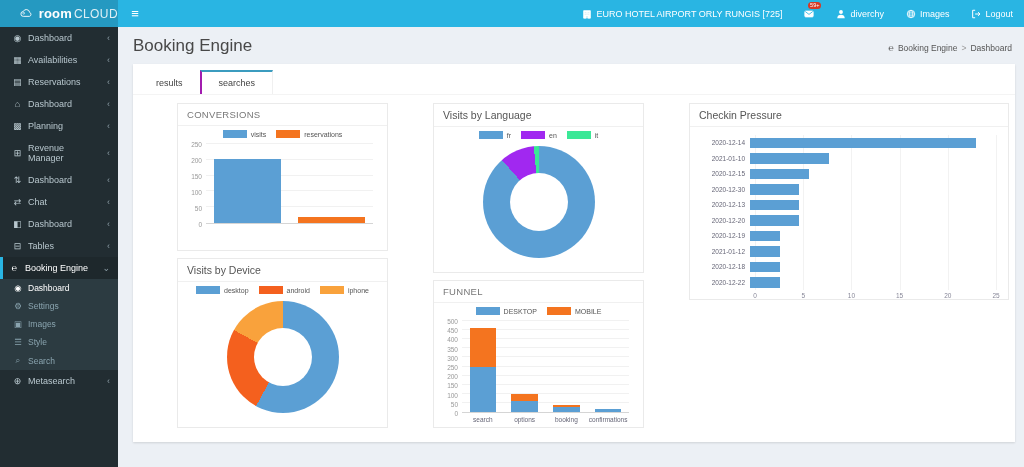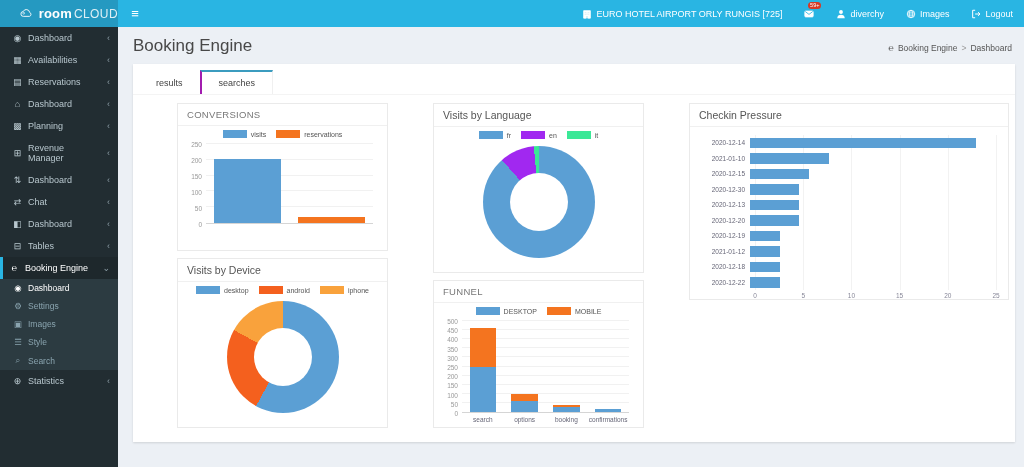--- a/index.html
+++ b/index.html
@@ -209,21 +209,21 @@
           <span class="ic">☰</span>
           <span>Style</span>
         </div>
         <div class="sub-item">
           <span class="ic">⌕</span>
           <span>Search</span>
         </div>
       </li>
       <li class="side-item">
         <span class="ic">⊕</span>
-        <span>Statistics</span>
+        <span>Metasearch</span>
         <span class="chev">‹</span>
       </li>
     </ul>
 </aside>
 
 <main class="main">
   <div class="page-head">
     <h1 class="page-title">Booking Engine</h1>
     <div class="breadcrumb">
       <span class="ic">℮</span>

